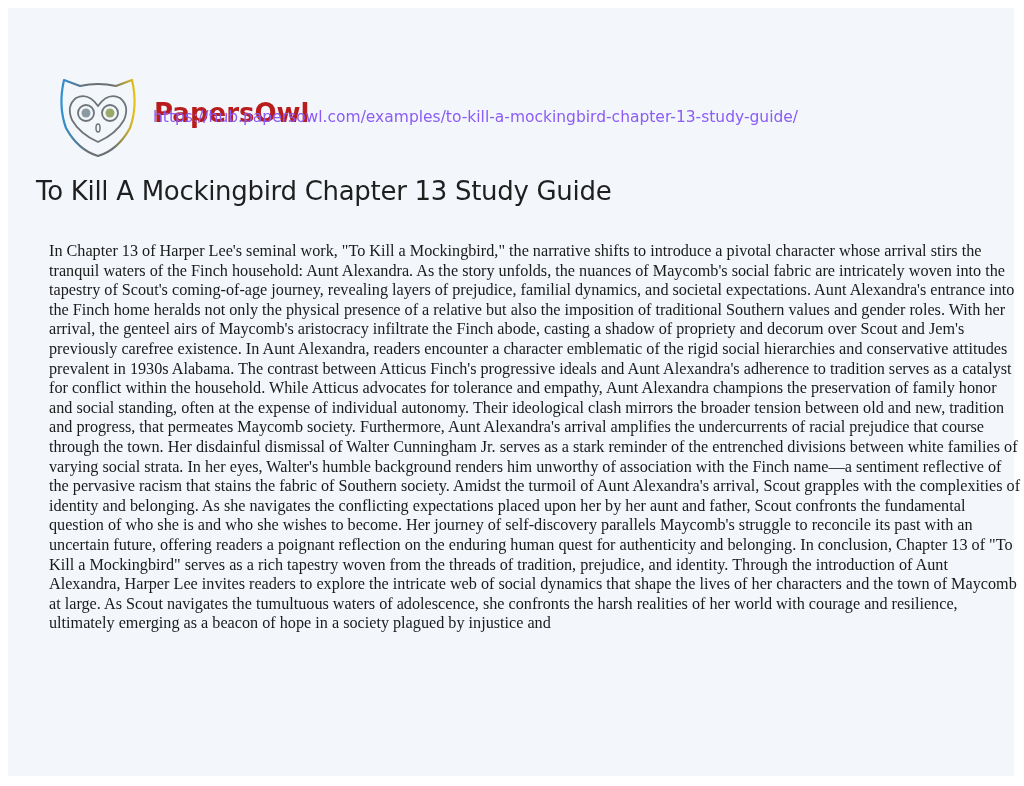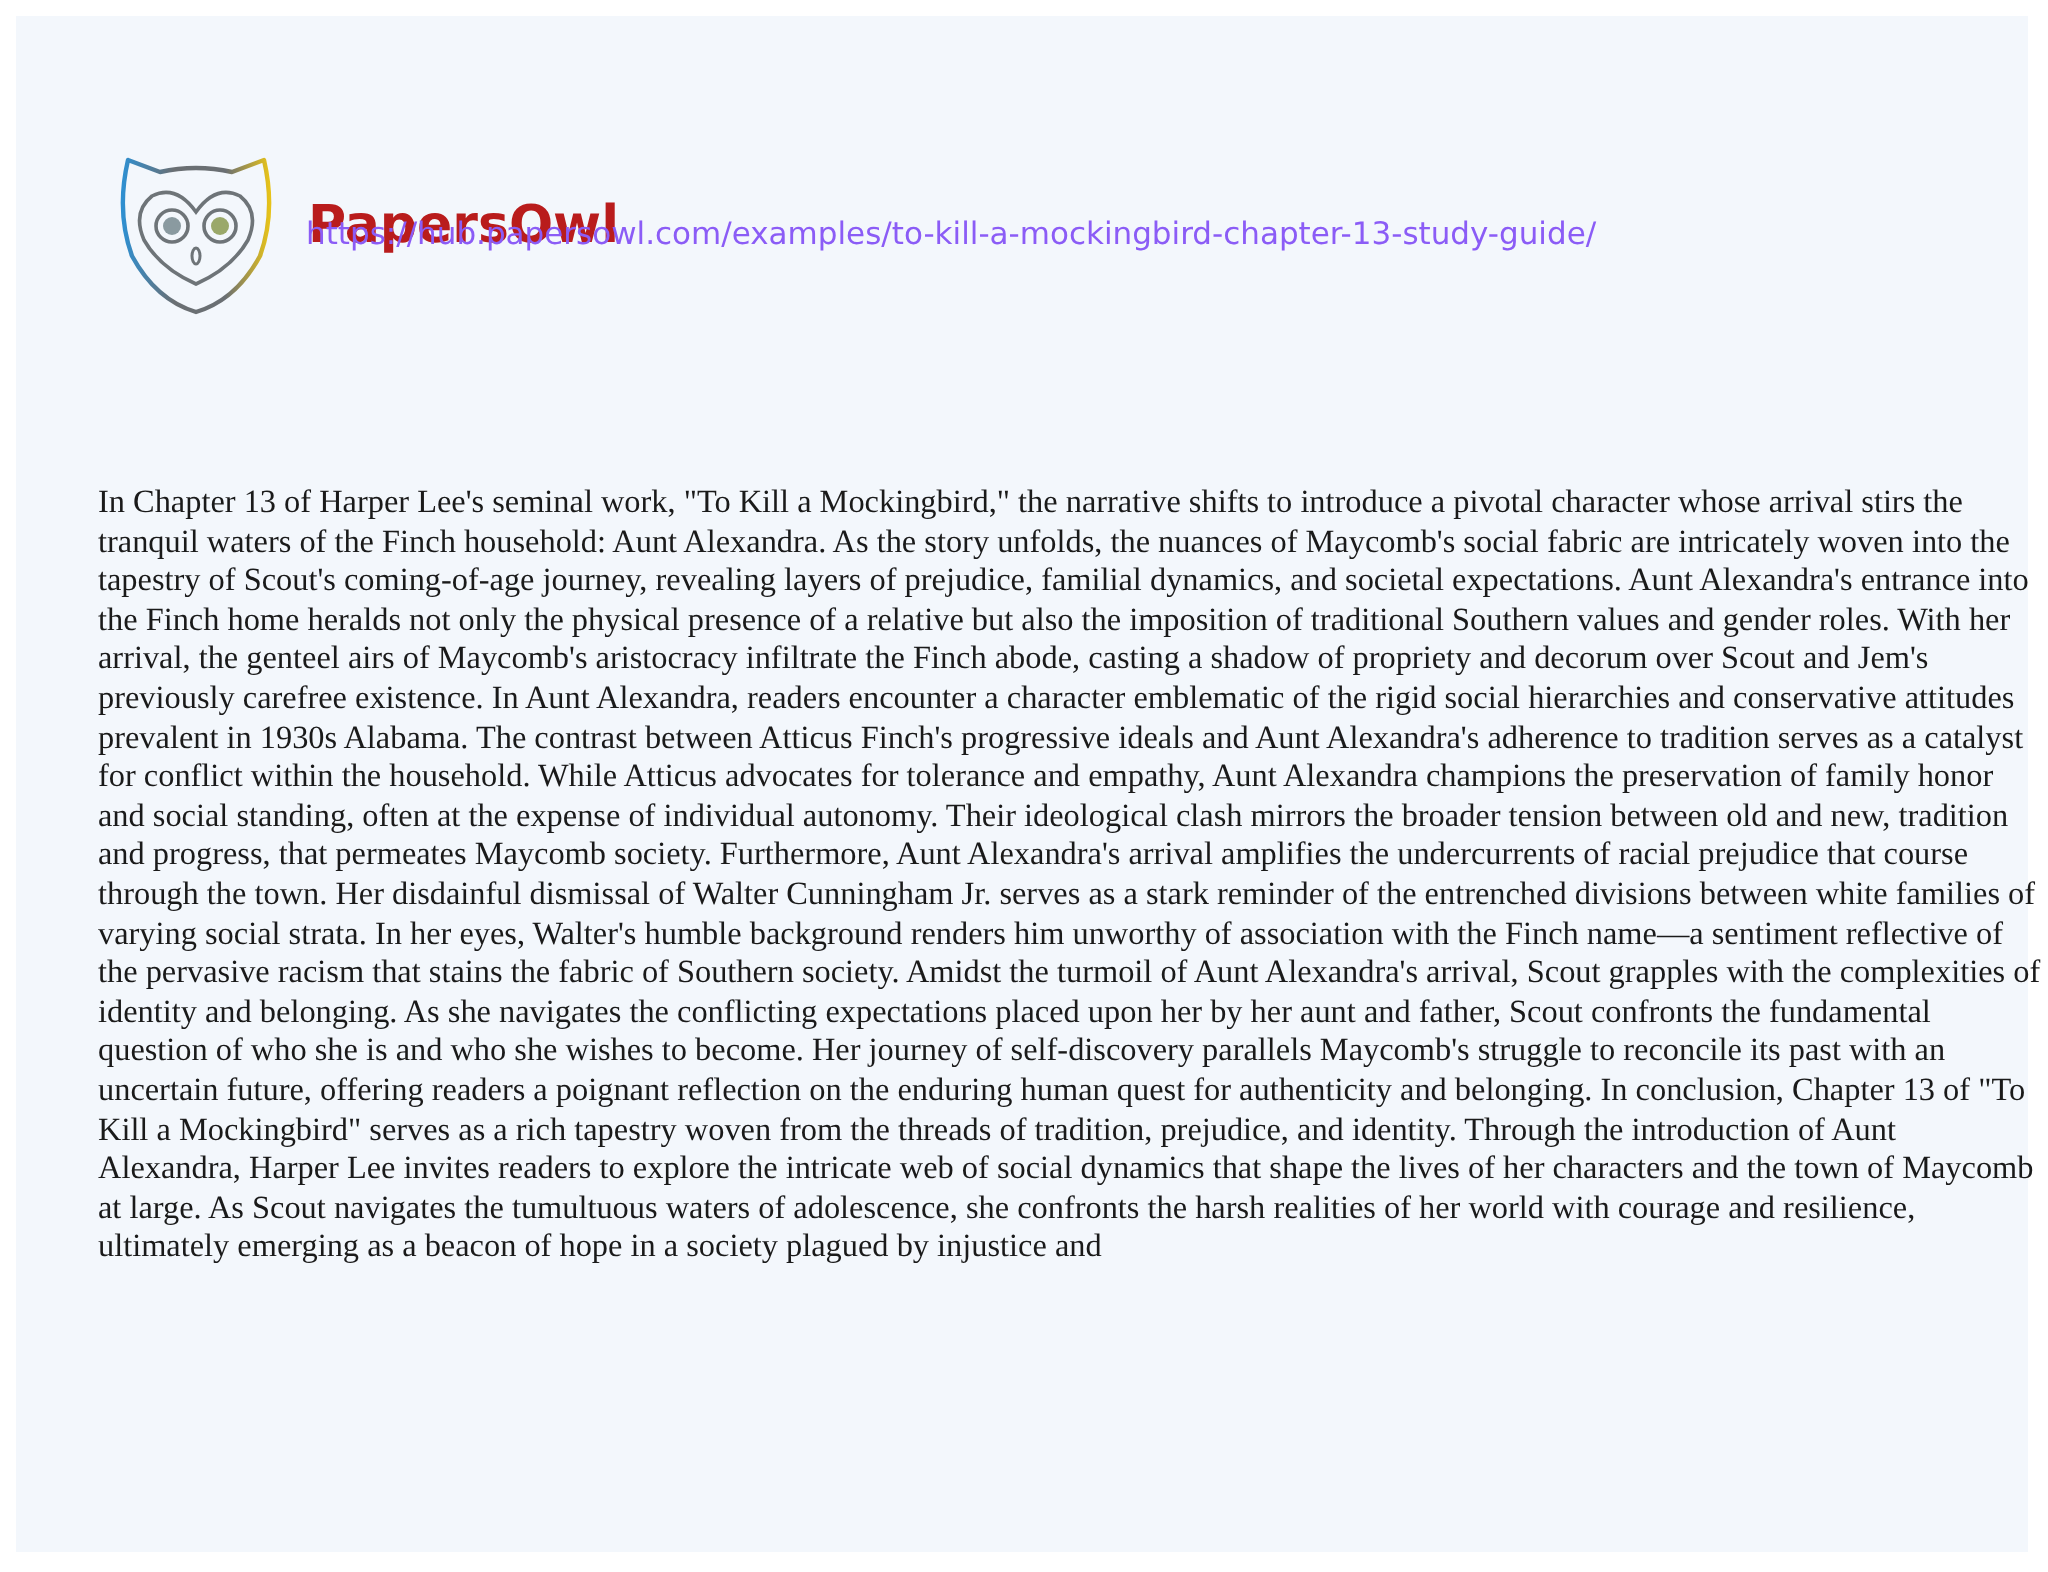--- a/index.html
+++ b/index.html
@@ -105,15 +105,16 @@
         <circle cx="60" cy="47" r="8" fill="none" stroke="#6e7478" stroke-width="1.8"></circle>
         <circle cx="60" cy="47" r="4.5" fill="#9aa86a"></circle>
 
         <ellipse cx="48" cy="62" rx="2" ry="4" fill="none" stroke="#6e7478" stroke-width="1.5"></ellipse>
       </svg>
     </div>
     <div class="brand">PapersOwl</div>
     <a class="url">https://hub.papersowl.com/examples/to-kill-a-mockingbird-chapter-13-study-guide/</a>
   </div>
 
+  <h1 class="title">To Kill A Mockingbird Chapter 13 Study Guide</h1>
 
   <p class="body-text">In Chapter 13 of Harper Lee's seminal work, "To Kill a Mockingbird," the narrative shifts to introduce a pivotal character whose arrival stirs the tranquil waters of the Finch household: Aunt Alexandra. As the story unfolds, the nuances of Maycomb's social fabric are intricately woven into the tapestry of Scout's coming-of-age journey, revealing layers of prejudice, familial dynamics, and societal expectations. Aunt Alexandra's entrance into the Finch home heralds not only the physical presence of a relative but also the imposition of traditional Southern values and gender roles. With her arrival, the genteel airs of Maycomb's aristocracy infiltrate the Finch abode, casting a shadow of propriety and decorum over Scout and Jem's previously carefree existence. In Aunt Alexandra, readers encounter a character emblematic of the rigid social hierarchies and conservative attitudes prevalent in 1930s Alabama. The contrast between Atticus Finch's progressive ideals and Aunt Alexandra's adherence to tradition serves as a catalyst for conflict within the household. While Atticus advocates for tolerance and empathy, Aunt Alexandra champions the preservation of family honor and social standing, often at the expense of individual autonomy. Their ideological clash mirrors the broader tension between old and new, tradition and progress, that permeates Maycomb society. Furthermore, Aunt Alexandra's arrival amplifies the undercurrents of racial prejudice that course through the town. Her disdainful dismissal of Walter Cunningham Jr. serves as a stark reminder of the entrenched divisions between white families of varying social strata. In her eyes, Walter's humble background renders him unworthy of association with the Finch name—a sentiment reflective of the pervasive racism that stains the fabric of Southern society. Amidst the turmoil of Aunt Alexandra's arrival, Scout grapples with the complexities of identity and belonging. As she navigates the conflicting expectations placed upon her by her aunt and father, Scout confronts the fundamental question of who she is and who she wishes to become. Her journey of self-discovery parallels Maycomb's struggle to reconcile its past with an uncertain future, offering readers a poignant reflection on the enduring human quest for authenticity and belonging. In conclusion, Chapter 13 of "To Kill a Mockingbird" serves as a rich tapestry woven from the threads of tradition, prejudice, and identity. Through the introduction of Aunt Alexandra, Harper Lee invites readers to explore the intricate web of social dynamics that shape the lives of her characters and the town of Maycomb at large. As Scout navigates the tumultuous waters of adolescence, she confronts the harsh realities of her world with courage and resilience, ultimately emerging as a beacon of hope in a society plagued by injustice and</p>
 </div>
 
 </body></html>

